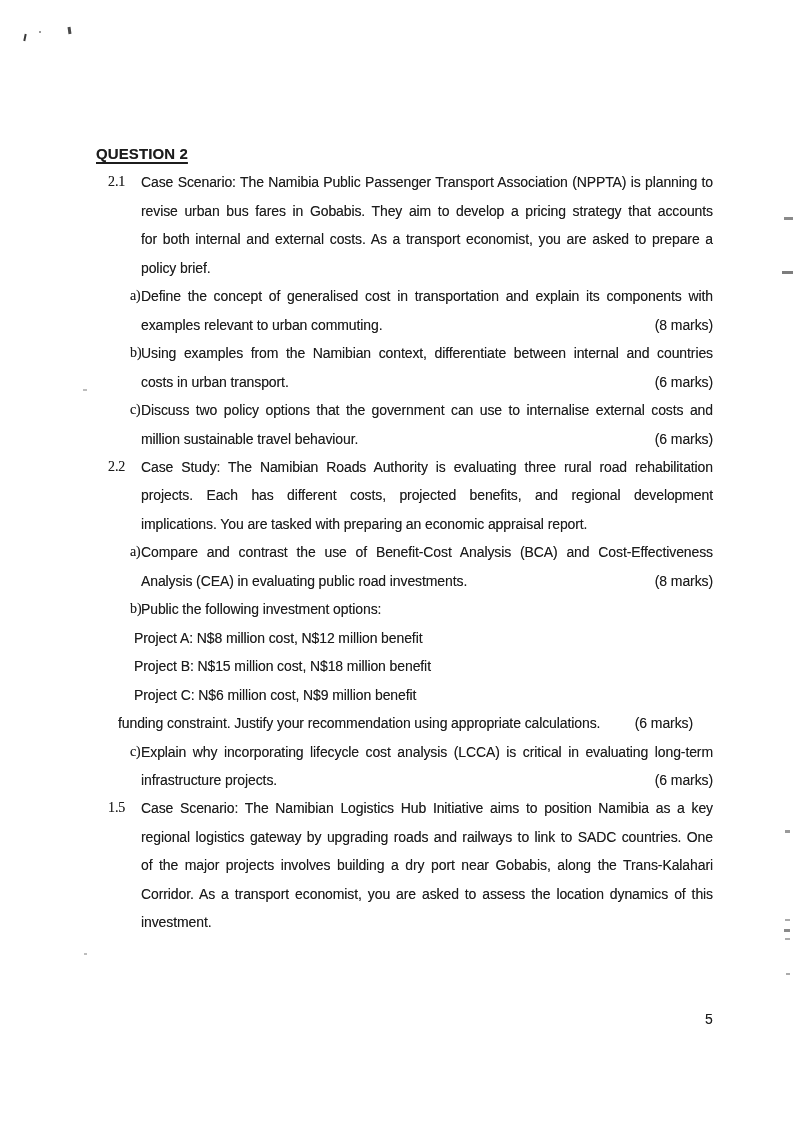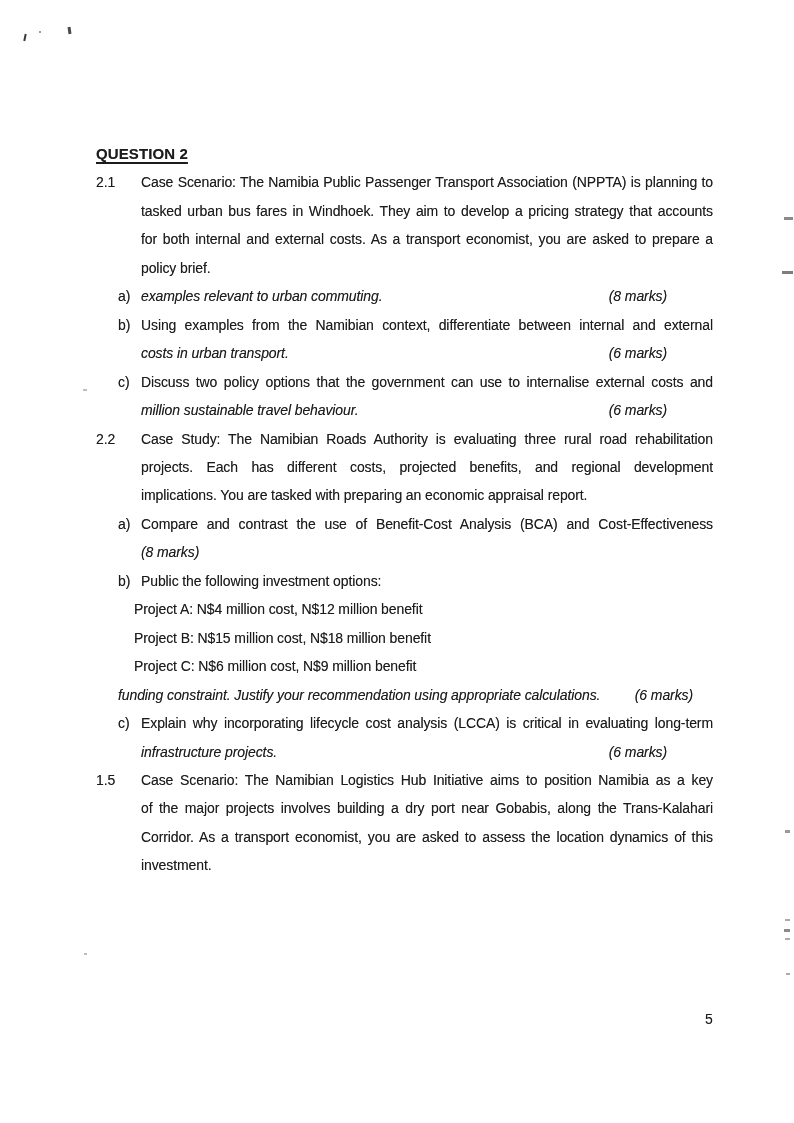--- a/index.html
+++ b/index.html
@@ -29,38 +29,38 @@
     text-decoration-thickness:1.6px;
     text-underline-offset:3px;
     letter-spacing:0.1px;
   }
   .block{position:relative;}
   .block.numbered{padding-left:45px;}
   .block.lettered{margin-left:22px;padding-left:23px;}
   .block.project{margin-left:38px;}
   .block.hanging{margin-left:22px;}
   .blabel{
-    position:absolute;left:0;top:0;
+    position:absolute;left:12px;top:0;
     line-height:28.45px;
+    font-family:Liberation Serif, serif;
   }
   .line{
     line-height:28.45px;
     text-align:justify;
     text-align-last:justify;
     white-space:normal;
   }
   .line.plain{text-align:center;text-align-last:left;}
   .line.tail{
     display:flex;
     justify-content:space-between;
     text-align:center;
     text-align-last:left;
-    font-style:italic;
   }
-  .line.tail .marks{margin-right:46px;white-space:nowrap;}
+  .line.tail .marks{white-space:nowrap;}
   .block.hanging .line.tail .marks{margin-right:20px;}
   .page-number{
     position:absolute;
     left:705px;top:1009px;
     font-size:14px;
     line-height:20px;
     color:#1c1c1c;
     text-shadow:0 0 0.4px rgba(0,0,0,0.45);
   }
   .artifact{position:absolute;}
@@ -80,34 +80,35 @@
 </head>
 <body>
 
 <div class="page">
   <div class="content">
     <div class="heading">QUESTION 2</div>
 
   <div class="block numbered">
         <span class="blabel">2.1</span>
         <div class="line">Case Scenario: The Namibia Public Passenger Transport Association (NPPTA) is planning to</div>
-        <div class="line">tasked urban bus fares in Windhoek. They aim to develop a pricing strategy that accounts</div>
+        <div class="line">revise urban bus fares in Gobabis. They aim to develop a pricing strategy that accounts</div>
         <div class="line">for both internal and external costs. As a transport economist, you are asked to prepare a</div>
         <div class="line plain">policy brief.</div>
       </div>
       <div class="block lettered">
         <span class="blabel">a)</span>
+        <div class="line">Define the concept of generalised cost in transportation and explain its components with</div>
         <div class="line tail">
           <span>examples relevant to urban commuting.</span>
           <span class="marks">(8 marks)</span>
         </div>
       </div>
       <div class="block lettered">
         <span class="blabel">b)</span>
-        <div class="line">Using examples from the Namibian context, differentiate between internal and external</div>
+        <div class="line">Using examples from the Namibian context, differentiate between internal and countries</div>
         <div class="line tail">
           <span>costs in urban transport.</span>
           <span class="marks">(6 marks)</span>
         </div>
       </div>
       <div class="block lettered">
         <span class="blabel">c)</span>
         <div class="line">Discuss two policy options that the government can use to internalise external costs and</div>
         <div class="line tail">
           <span>million sustainable travel behaviour.</span>
@@ -117,49 +118,51 @@
       <div class="block numbered">
         <span class="blabel">2.2</span>
         <div class="line">Case Study: The Namibian Roads Authority is evaluating three rural road rehabilitation</div>
         <div class="line">projects. Each has different costs, projected benefits, and regional development</div>
         <div class="line plain">implications. You are tasked with preparing an economic appraisal report.</div>
       </div>
       <div class="block lettered">
         <span class="blabel">a)</span>
         <div class="line">Compare and contrast the use of Benefit-Cost Analysis (BCA) and Cost-Effectiveness</div>
         <div class="line tail">
+          <span>Analysis (CEA) in evaluating public road investments.</span>
           <span class="marks">(8 marks)</span>
         </div>
       </div>
       <div class="block lettered">
         <span class="blabel">b)</span>
         <div class="line plain">Public the following investment options:</div>
       </div>
       <div class="block project">
-        <div class="line plain">Project A: N$4 million cost, N$12 million benefit</div>
+        <div class="line plain">Project A: N$8 million cost, N$12 million benefit</div>
         <div class="line plain">Project B: N$15 million cost, N$18 million benefit</div>
         <div class="line plain">Project C: N$6 million cost, N$9 million benefit</div>
       </div>
       <div class="block hanging">
         <div class="line tail">
           <span>funding constraint. Justify your recommendation using appropriate calculations.</span>
           <span class="marks">(6 marks)</span>
         </div>
       </div>
       <div class="block lettered">
         <span class="blabel">c)</span>
         <div class="line">Explain why incorporating lifecycle cost analysis (LCCA) is critical in evaluating long-term</div>
         <div class="line tail">
           <span>infrastructure projects.</span>
           <span class="marks">(6 marks)</span>
         </div>
       </div>
       <div class="block numbered">
         <span class="blabel">1.5</span>
         <div class="line">Case Scenario: The Namibian Logistics Hub Initiative aims to position Namibia as a key</div>
+        <div class="line">regional logistics gateway by upgrading roads and railways to link to SADC countries. One</div>
         <div class="line">of the major projects involves building a dry port near Gobabis, along the Trans-Kalahari</div>
         <div class="line">Corridor. As a transport economist, you are asked to assess the location dynamics of this</div>
         <div class="line plain">investment.</div>
       </div>
     </div>
 
   <div class="page-number">5</div>
 
   <div class="artifact a1"></div>
   <div class="artifact a2"></div>

